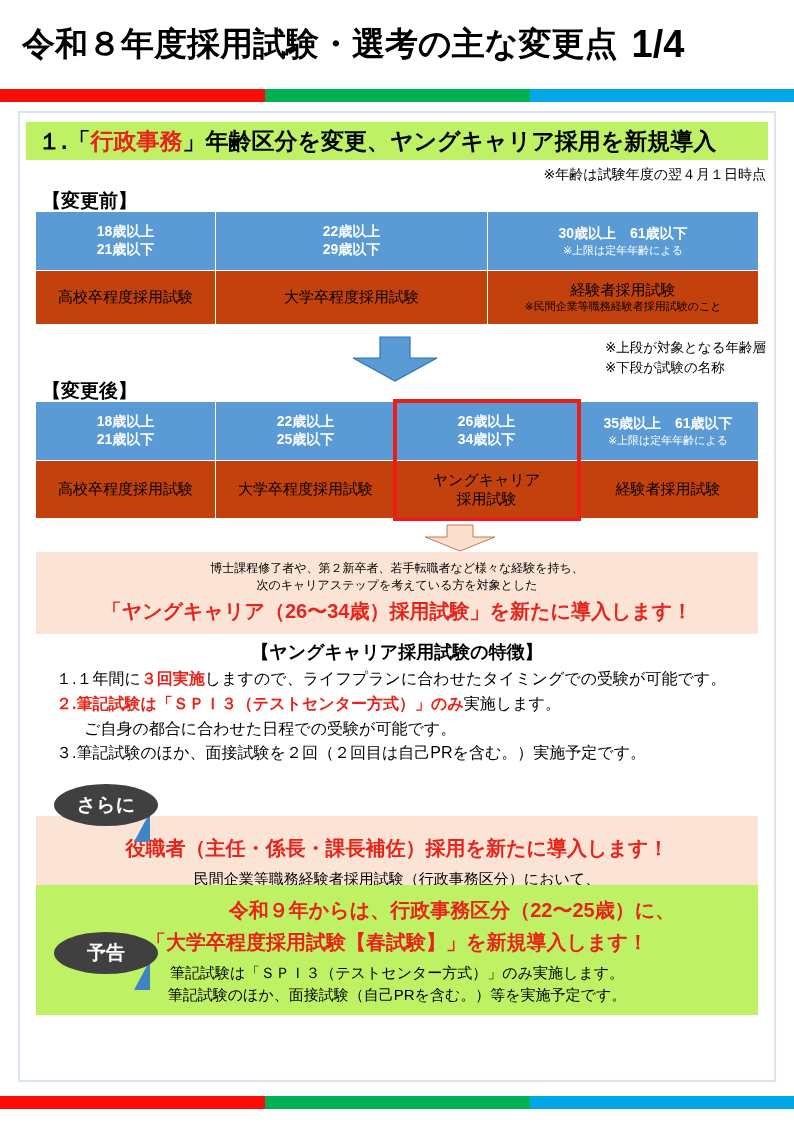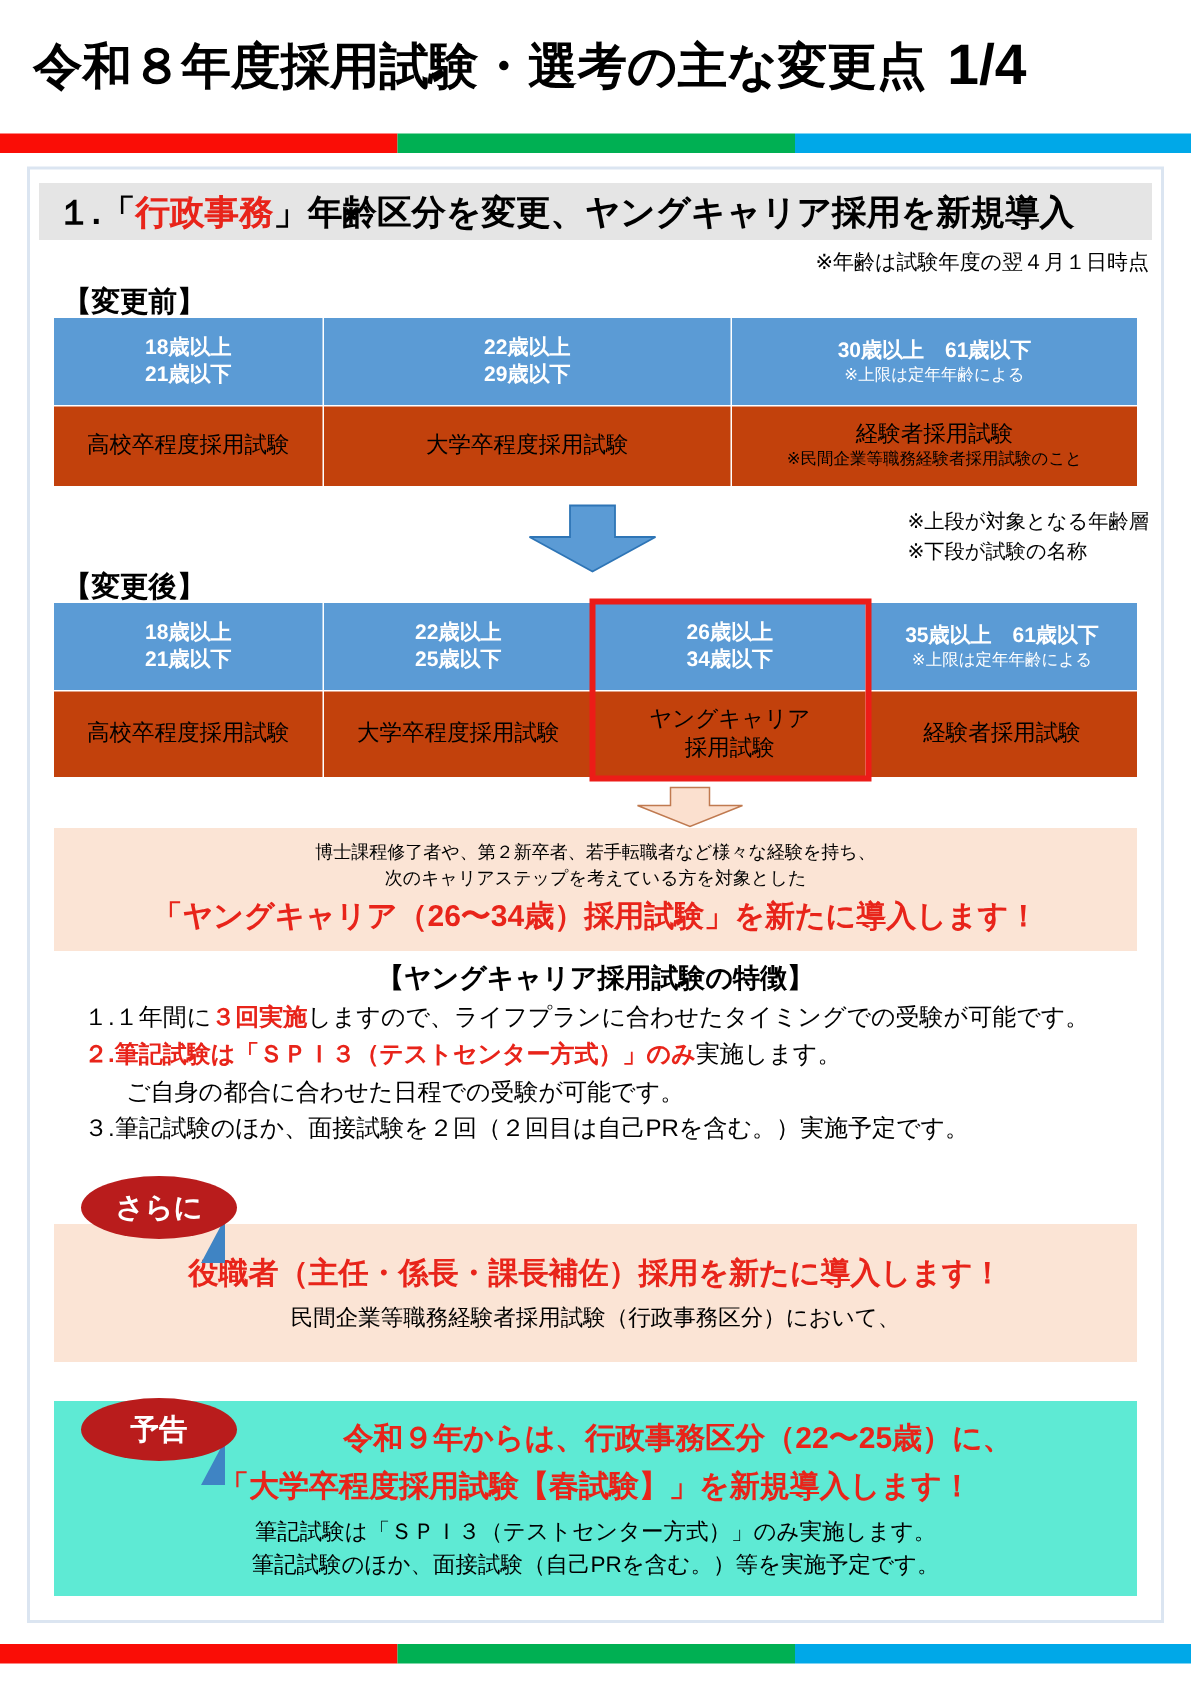--- a/index.html
+++ b/index.html
@@ -34,21 +34,21 @@
   .tri-blue{width:264px;background:#00a8e8;}
 
   
   .panel{
     position:absolute;left:18px;top:111px;width:758px;height:971px;
     border:2px solid #dbe5f1;background:#ffffff;box-sizing:border-box;
   }
   
   .sec-head{
     position:absolute;left:26px;top:122px;width:742px;height:38px;
-    background:#e5e5e5;display:flex;align-items:center;
+    background:#bef264;display:flex;align-items:center;
     box-sizing:border-box;padding-left:12px;
   }
   .sec-head-text{font-size:23px;font-weight:bold;white-space:nowrap;}
   .red{color:#e8241a;}
   .note-right{
     position:absolute;right:28px;top:166px;font-size:14px;white-space:nowrap;
   }
   .lbl-before{position:absolute;left:42px;top:188px;font-size:19px;font-weight:bold;}
   .lbl-after{position:absolute;left:42px;top:378px;font-size:19px;font-weight:bold;}
 
@@ -101,43 +101,43 @@
   #features{
     position:absolute;left:30px;top:640px;width:734px;height:124px;
   }
   .feat-title{text-align:center;font-size:18px;font-weight:bold;margin-bottom:3px;}
   .feat-line{font-size:16px;line-height:1.55;padding-left:26px;white-space:nowrap;}
   .feat-line.indent{padding-left:54px;}
   .feat-line .red{color:#e8241a;font-weight:bold;}
 
   
   .bubble{
-    position:absolute;width:104px;height:42px;background:#b91c1c;
+    position:absolute;width:104px;height:42px;background:#404040;
     border-radius:50%/50%;display:flex;align-items:center;justify-content:center;
     color:#fff;font-size:19px;font-weight:bold;z-index:5;
   }
   .bubble-tail{
     position:absolute;width:0;height:0;z-index:4;
     border-left:14px solid transparent;border-right:16px solid #3f84c4;
     border-top:30px solid transparent;
   }
   #bubble-sarani{left:54px;top:784px;}
   #tail-sarani{left:120px;top:812px;}
   #bubble-yokoku{left:54px;top:932px;}
   #tail-yokoku{left:120px;top:960px;}
 
   
   #role-box{left:36px;top:816px;width:722px;height:92px;}
   #role-box .hl{font-size:20px;font-weight:bold;color:#e8241a;margin-bottom:6px;}
   #role-box .sub{font-size:15px;line-height:1.45;text-align:center;}
 
   
   #forecast-box{
-    position:absolute;left:36px;top:934px;width:722px;height:130px;
-    background:#5eead4;box-sizing:border-box;
+    position:absolute;left:36px;top:885px;width:722px;height:130px;
+    background:#bef264;box-sizing:border-box;
     display:flex;flex-direction:column;align-items:center;justify-content:center;
   }
   #forecast-box .hl{font-size:20px;font-weight:bold;color:#e8241a;line-height:1.6;}
   #forecast-box .hl.first{padding-left:110px;}
   #forecast-box .sub{font-size:15px;line-height:1.45;text-align:center;margin-top:4px;}
 </style>
 </head>
 <body>
 
 <div class="doc-title">

